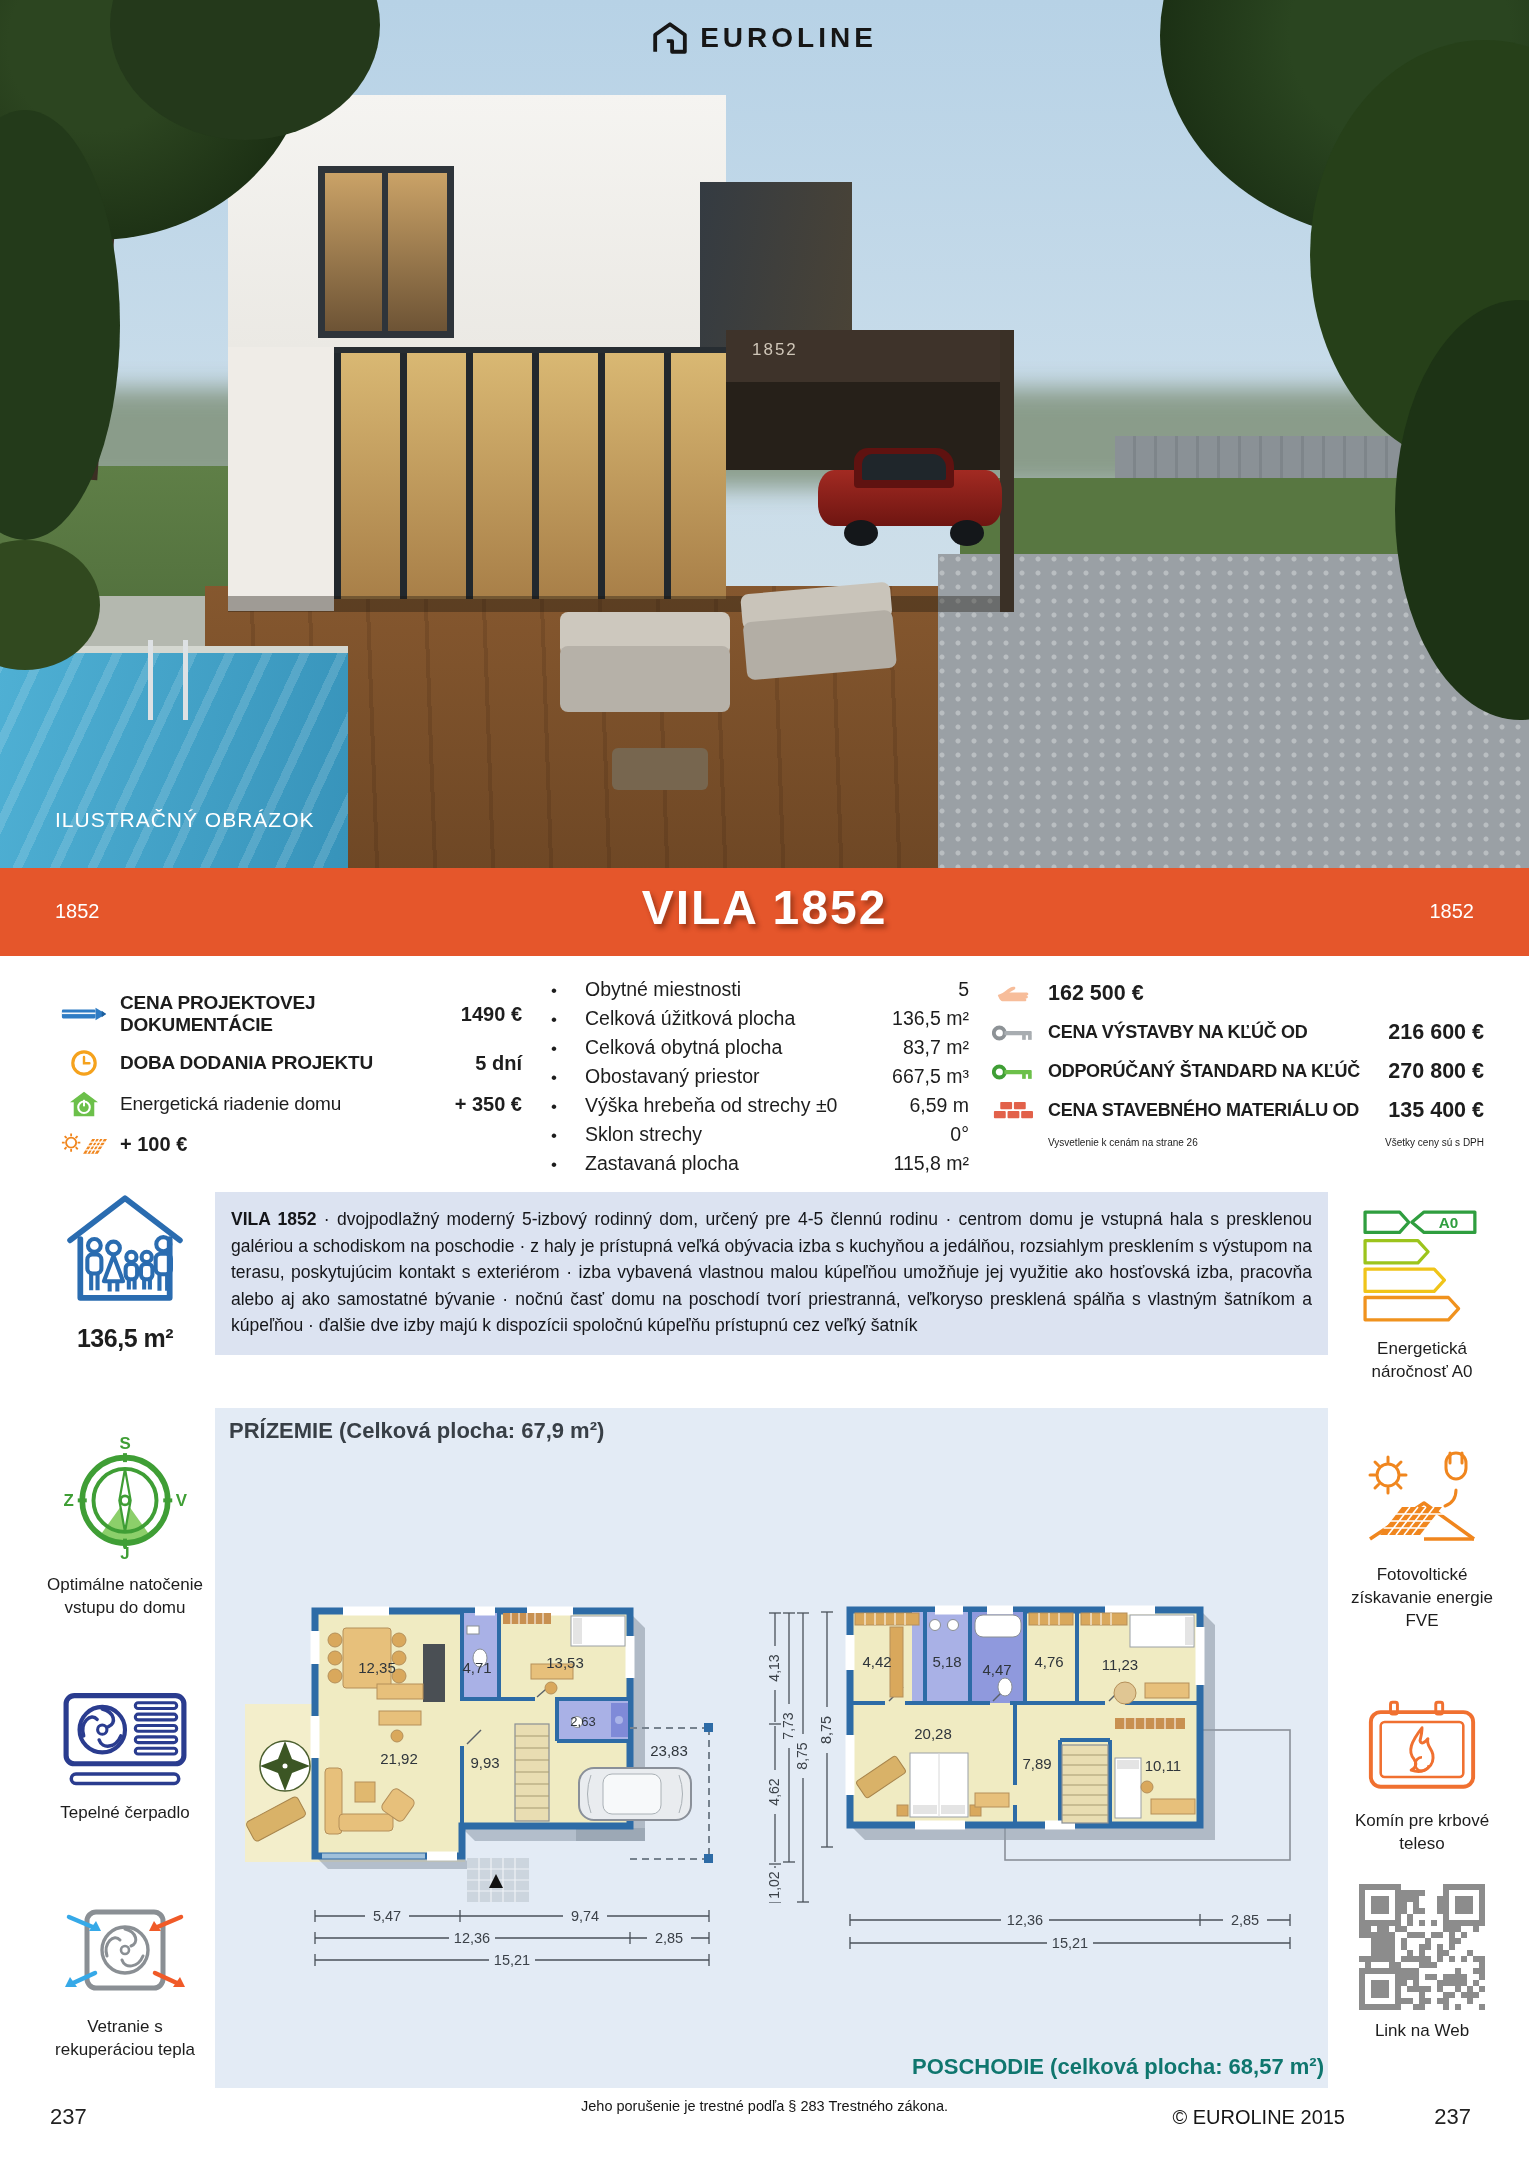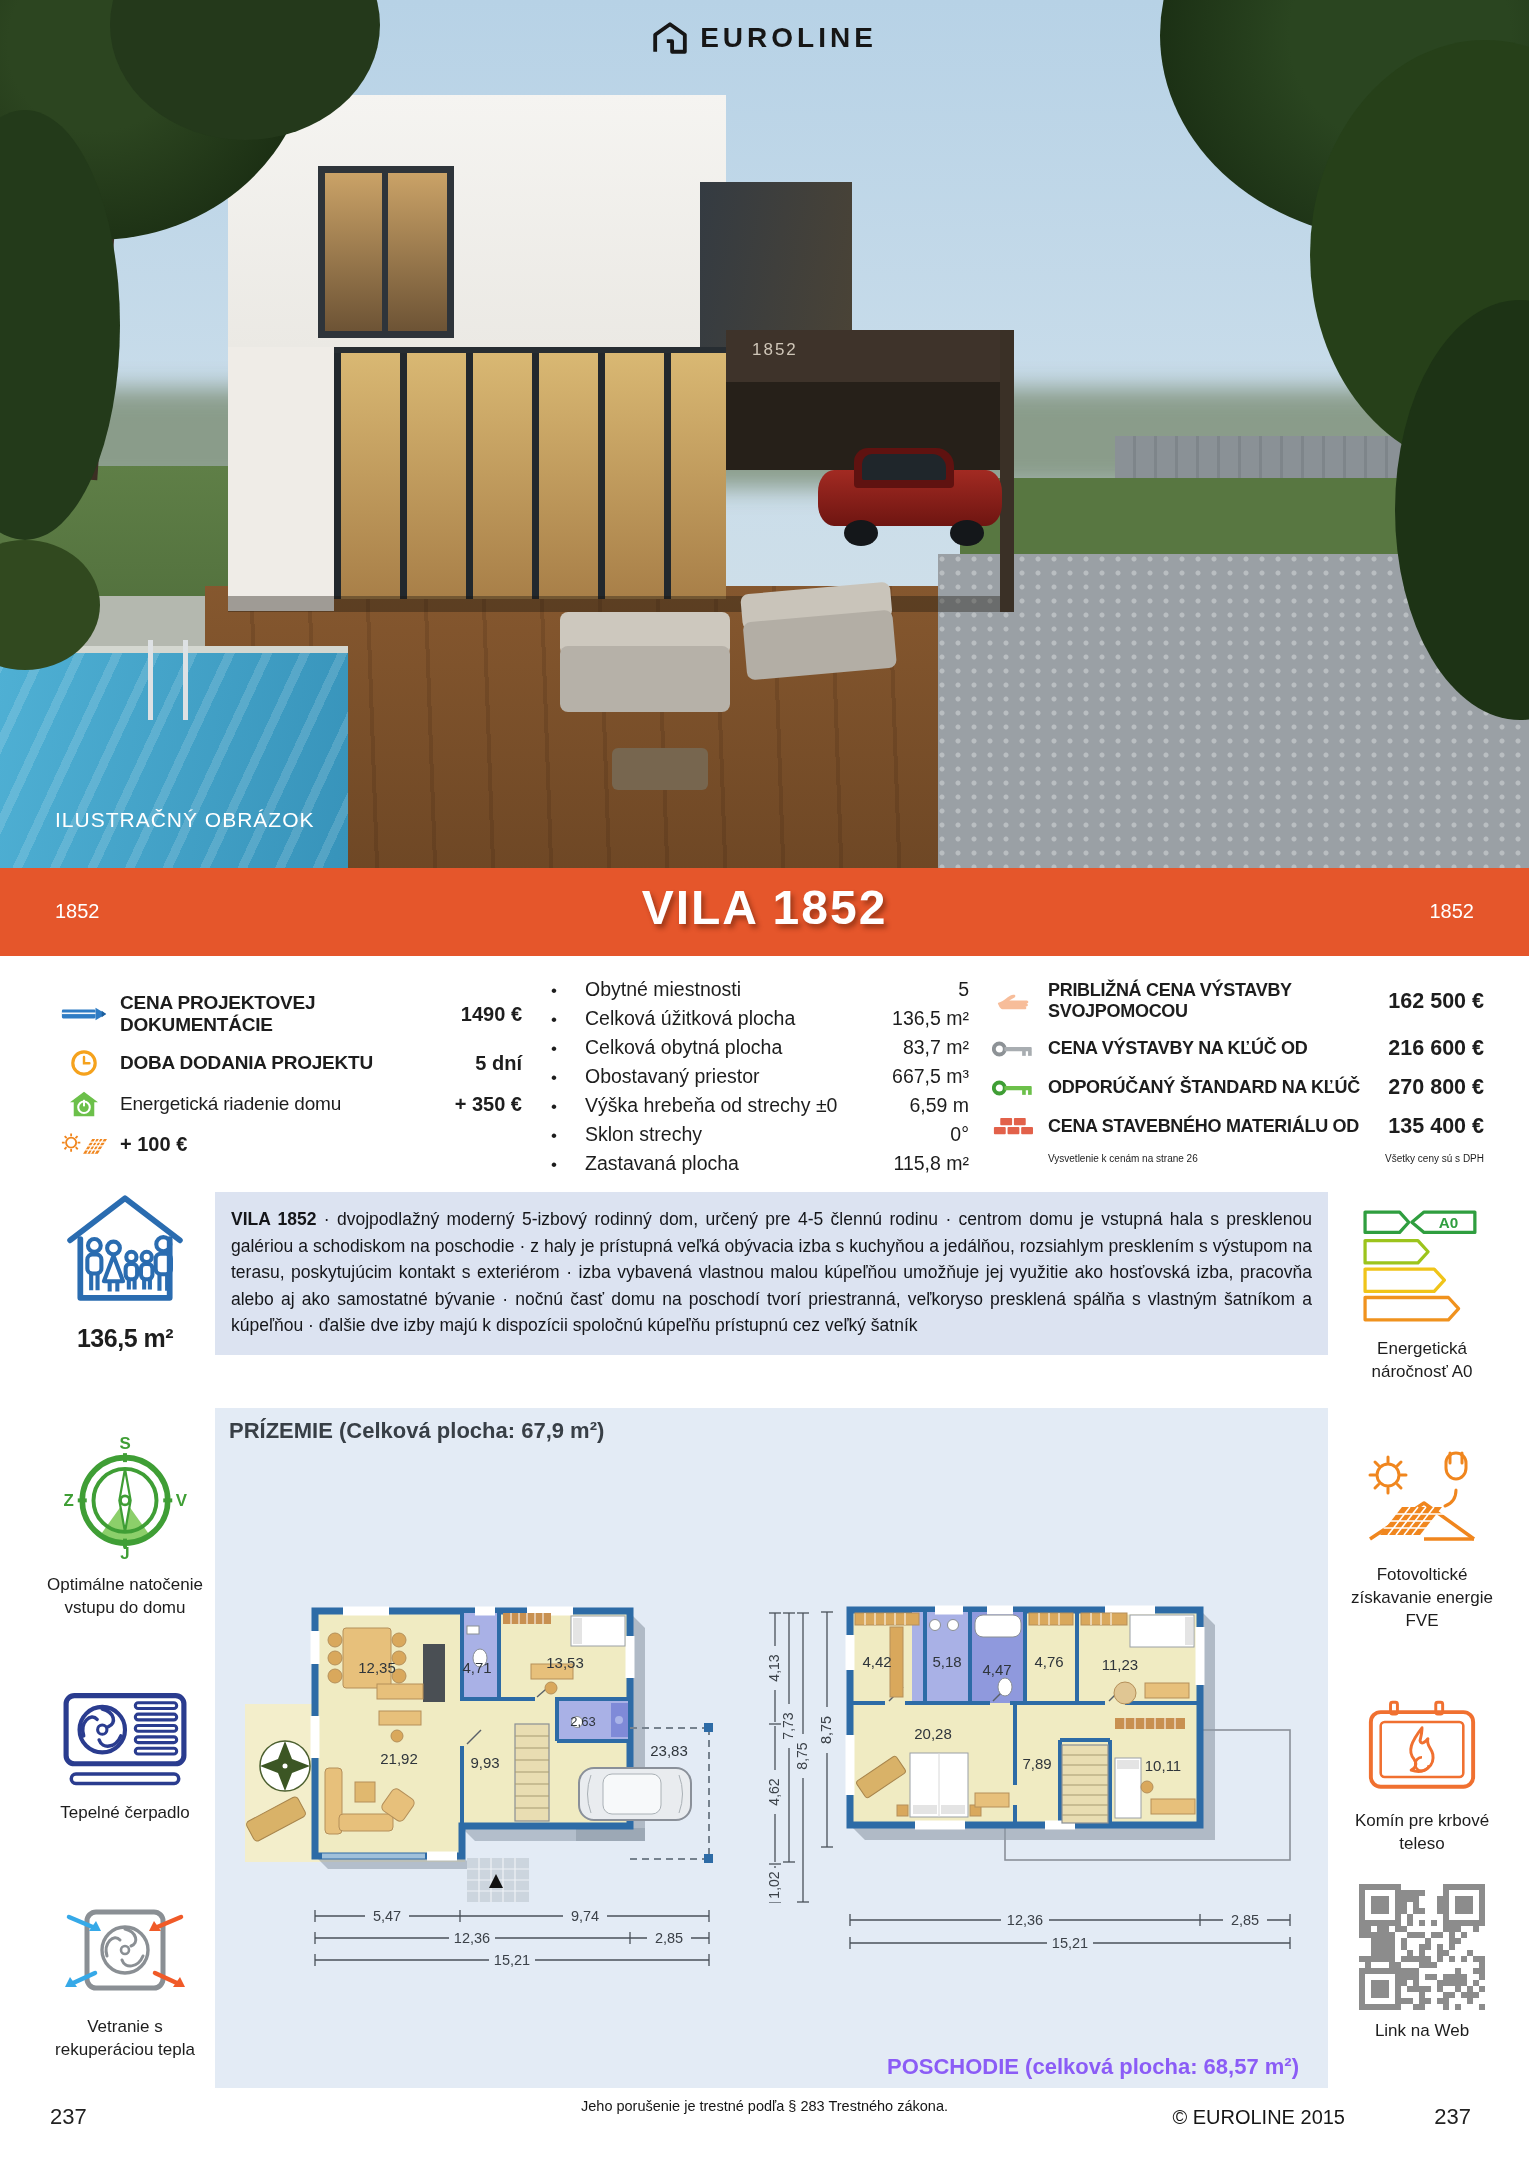--- a/index.html
+++ b/index.html
@@ -39,21 +39,21 @@
   .ricon{width:46px;flex:0 0 46px;display:flex;justify-content:center;}
   .rlabel{flex:1;font-size:18px;font-weight:700;letter-spacing:-.3px;}
   .rval{font-weight:800;font-size:21.5px;white-space:nowrap;}
   .notes{display:flex;justify-content:space-between;font-size:10px;margin-top:2px;padding-left:58px;}
   
   .desc{position:absolute;left:215px;top:1192px;width:1113px;box-sizing:border-box;background:#dce3f1;
         padding:14px 16px 16px 16px;font-size:17.5px;line-height:1.52;text-align:justify;color:#15161a;}
   .desc b{font-weight:700;}
   .plan-area{position:absolute;left:215px;top:1408px;width:1113px;height:680px;background:#e3ebf5;}
   .plan-title{position:absolute;left:14px;top:10px;font-size:22px;font-weight:700;color:#383f46;}
-  .plan-title2{position:absolute;right:29px;bottom:8px;font-size:22px;font-weight:700;color:#8b5cf6;margin-left:44px;}
+  .plan-title2{position:absolute;right:4px;bottom:8px;font-size:22px;font-weight:700;color:#0f766e;margin-left:44px;}
   .plan{position:absolute;}
   .plan text{font-family:"Liberation Sans",sans-serif;}
   
   .sb{position:absolute;width:170px;text-align:center;}
   .sb-label{font-size:17px;line-height:1.35;margin-top:10px;color:#1d1d1d;}
   .sb-big{font-size:25px;font-weight:800;margin-top:12px;letter-spacing:-.5px;}
   .qr{position:relative;width:126px;height:126px;margin:0 auto;background:#fff;}
   
   .footer-legal{position:absolute;left:0;right:0;top:2096px;text-align:center;font-size:14.5px;line-height:1.5;color:#161616;}
   .copyright{position:absolute;right:184px;top:2106px;font-size:20px;color:#161616;}
@@ -221,21 +221,20 @@
         </div>
     </div>
 
     <div class="icol col-right">
       <div class="rrow">
         <span class="ricon">
           <svg width="38" height="26" viewBox="0 0 40 26">
               <path d="M4 15c8-2 10-7.5 16-8.6 3-.5 3.2 2 1.2 3.2L16 12.6h18.5c2.2 0 2.2 3.1 0 3.1h-5.5 5c2.2 0 2.2 3.1 0 3.1h-6 4.4c2.2 0 2.2 3 0 3H10c-3 0-5-3.5-6-6.8z" fill="#f7bd9a"></path>
             </svg>
         </span>
-        <span class="rlabel">PRIBLIŽNÁ CENA VÝSTAVBY SVOJPOMOCOU</span>
         <span class="rval">162 500 €</span>
       </div>
       <div class="rrow">
         <span class="ricon">
           <svg width="42" height="18" viewBox="0 0 46 18">
               <circle cx="8" cy="9" r="6" fill="none" stroke="#8d9296" stroke-width="4.2"></circle>
               <rect x="13.5" y="6.8" width="30" height="4.6" rx="1" fill="#a8adb1"></rect>
               <rect x="33" y="11" width="4" height="5.5" fill="#a8adb1"></rect>
               <rect x="39.5" y="11" width="4" height="5.5" fill="#a8adb1"></rect>
             </svg>

